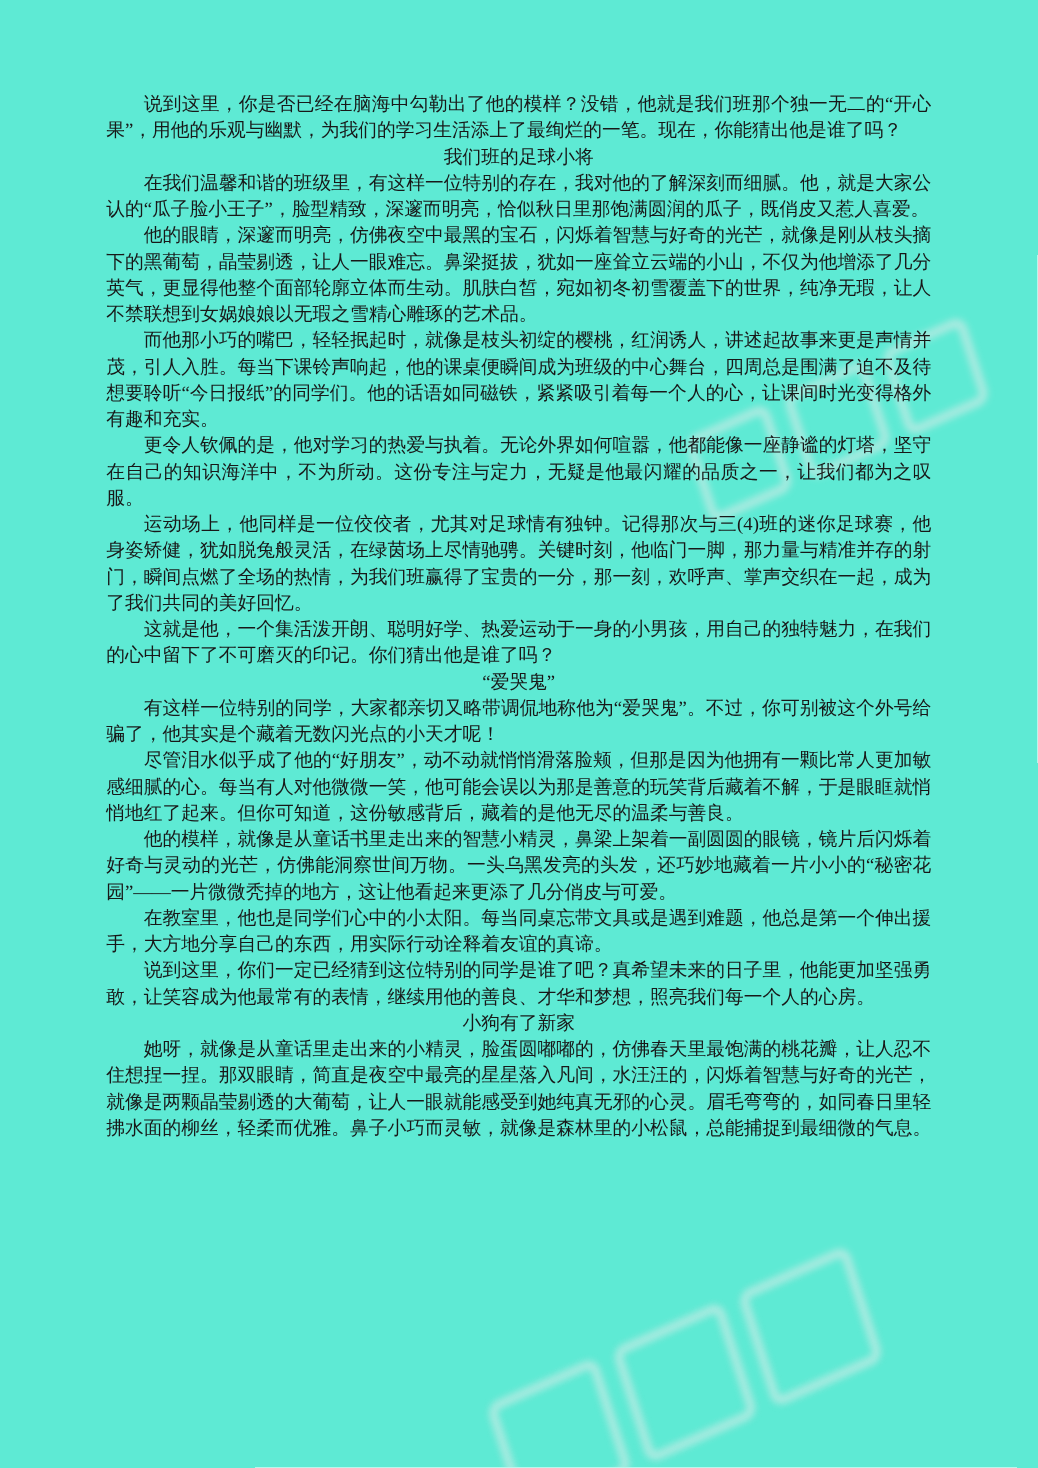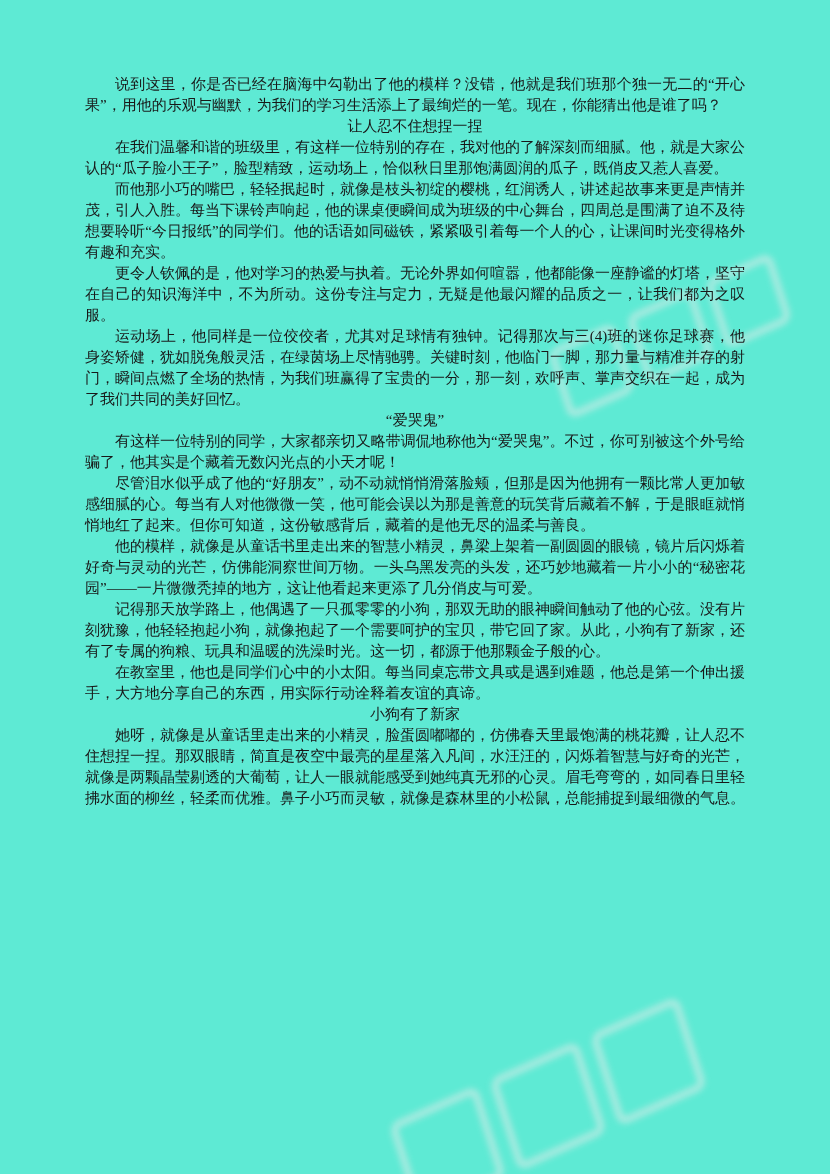--- a/index.html
+++ b/index.html
@@ -77,28 +77,30 @@
   </div>
 
   <div class="watermark wm2">
     <span class="wm-glyph"></span>
     <span class="wm-glyph"></span>
     <span class="wm-glyph"></span>
   </div>
 
   <div class="content">
       <p class="para">说到这里，你是否已经在脑海中勾勒出了他的模样？没错，他就是我们班那个独一无二的“开心果”，用他的乐观与幽默，为我们的学习生活添上了最绚烂的一笔。现在，你能猜出他是谁了吗？</p>
-      <div class="heading">让人忍不住想捏一捏</div>
-      <p class="para">在我们温馨和谐的班级里，有这样一位特别的存在，我对他的了解深刻而细腻。他，就是大家公认的“瓜子脸小王子”，脸型精致，运动场上，恰似秋日里那饱满圆润的瓜子，既俏皮又惹人喜爱。</p>
+      <div class="heading">我们班的足球小将</div>
+      <p class="para">在我们温馨和谐的班级里，有这样一位特别的存在，我对他的了解深刻而细腻。他，就是大家公认的“瓜子脸小王子”，脸型精致，深邃而明亮，恰似秋日里那饱满圆润的瓜子，既俏皮又惹人喜爱。</p>
+      <p class="para">他的眼睛，深邃而明亮，仿佛夜空中最黑的宝石，闪烁着智慧与好奇的光芒，就像是刚从枝头摘下的黑葡萄，晶莹剔透，让人一眼难忘。鼻梁挺拔，犹如一座耸立云端的小山，不仅为他增添了几分英气，更显得他整个面部轮廓立体而生动。肌肤白皙，宛如初冬初雪覆盖下的世界，纯净无瑕，让人不禁联想到女娲娘娘以无瑕之雪精心雕琢的艺术品。</p>
       <p class="para">而他那小巧的嘴巴，轻轻抿起时，就像是枝头初绽的樱桃，红润诱人，讲述起故事来更是声情并茂，引人入胜。每当下课铃声响起，他的课桌便瞬间成为班级的中心舞台，四周总是围满了迫不及待想要聆听“今日报纸”的同学们。他的话语如同磁铁，紧紧吸引着每一个人的心，让课间时光变得格外有趣和充实。</p>
       <p class="para">更令人钦佩的是，他对学习的热爱与执着。无论外界如何喧嚣，他都能像一座静谧的灯塔，坚守在自己的知识海洋中，不为所动。这份专注与定力，无疑是他最闪耀的品质之一，让我们都为之叹服。</p>
       <p class="para">运动场上，他同样是一位佼佼者，尤其对足球情有独钟。记得那次与三(4)班的迷你足球赛，他身姿矫健，犹如脱兔般灵活，在绿茵场上尽情驰骋。关键时刻，他临门一脚，那力量与精准并存的射门，瞬间点燃了全场的热情，为我们班赢得了宝贵的一分，那一刻，欢呼声、掌声交织在一起，成为了我们共同的美好回忆。</p>
+      <p class="para">这就是他，一个集活泼开朗、聪明好学、热爱运动于一身的小男孩，用自己的独特魅力，在我们的心中留下了不可磨灭的印记。你们猜出他是谁了吗？</p>
       <div class="heading">“爱哭鬼”</div>
       <p class="para">有这样一位特别的同学，大家都亲切又略带调侃地称他为“爱哭鬼”。不过，你可别被这个外号给骗了，他其实是个藏着无数闪光点的小天才呢！</p>
       <p class="para">尽管泪水似乎成了他的“好朋友”，动不动就悄悄滑落脸颊，但那是因为他拥有一颗比常人更加敏感细腻的心。每当有人对他微微一笑，他可能会误以为那是善意的玩笑背后藏着不解，于是眼眶就悄悄地红了起来。但你可知道，这份敏感背后，藏着的是他无尽的温柔与善良。</p>
       <p class="para">他的模样，就像是从童话书里走出来的智慧小精灵，鼻梁上架着一副圆圆的眼镜，镜片后闪烁着好奇与灵动的光芒，仿佛能洞察世间万物。一头乌黑发亮的头发，还巧妙地藏着一片小小的“秘密花园”——一片微微秃掉的地方，这让他看起来更添了几分俏皮与可爱。</p>
-      <p class="para">记得那天放学路上，他偶遇了一只孤零零的小狗，那双无助的眼神瞬间触动了他的心弦。没有片刻犹豫，他轻轻抱起小狗，就像抱起了一个需要呵护的宝贝，带它回了家。从此，小狗有了新家，还有了专属的狗粮、玩具和温暖的洗澡时光。这一切，都源于他那颗金子般的心。</p>
       <p class="para">在教室里，他也是同学们心中的小太阳。每当同桌忘带文具或是遇到难题，他总是第一个伸出援手，大方地分享自己的东西，用实际行动诠释着友谊的真谛。</p>
+      <p class="para">说到这里，你们一定已经猜到这位特别的同学是谁了吧？真希望未来的日子里，他能更加坚强勇敢，让笑容成为他最常有的表情，继续用他的善良、才华和梦想，照亮我们每一个人的心房。</p>
       <div class="heading">小狗有了新家</div>
       <p class="para">她呀，就像是从童话里走出来的小精灵，脸蛋圆嘟嘟的，仿佛春天里最饱满的桃花瓣，让人忍不住想捏一捏。那双眼睛，简直是夜空中最亮的星星落入凡间，水汪汪的，闪烁着智慧与好奇的光芒，就像是两颗晶莹剔透的大葡萄，让人一眼就能感受到她纯真无邪的心灵。眉毛弯弯的，如同春日里轻拂水面的柳丝，轻柔而优雅。鼻子小巧而灵敏，就像是森林里的小松鼠，总能捕捉到最细微的气息。</p>
     </div>
 
 </div>
 
 </body></html>

